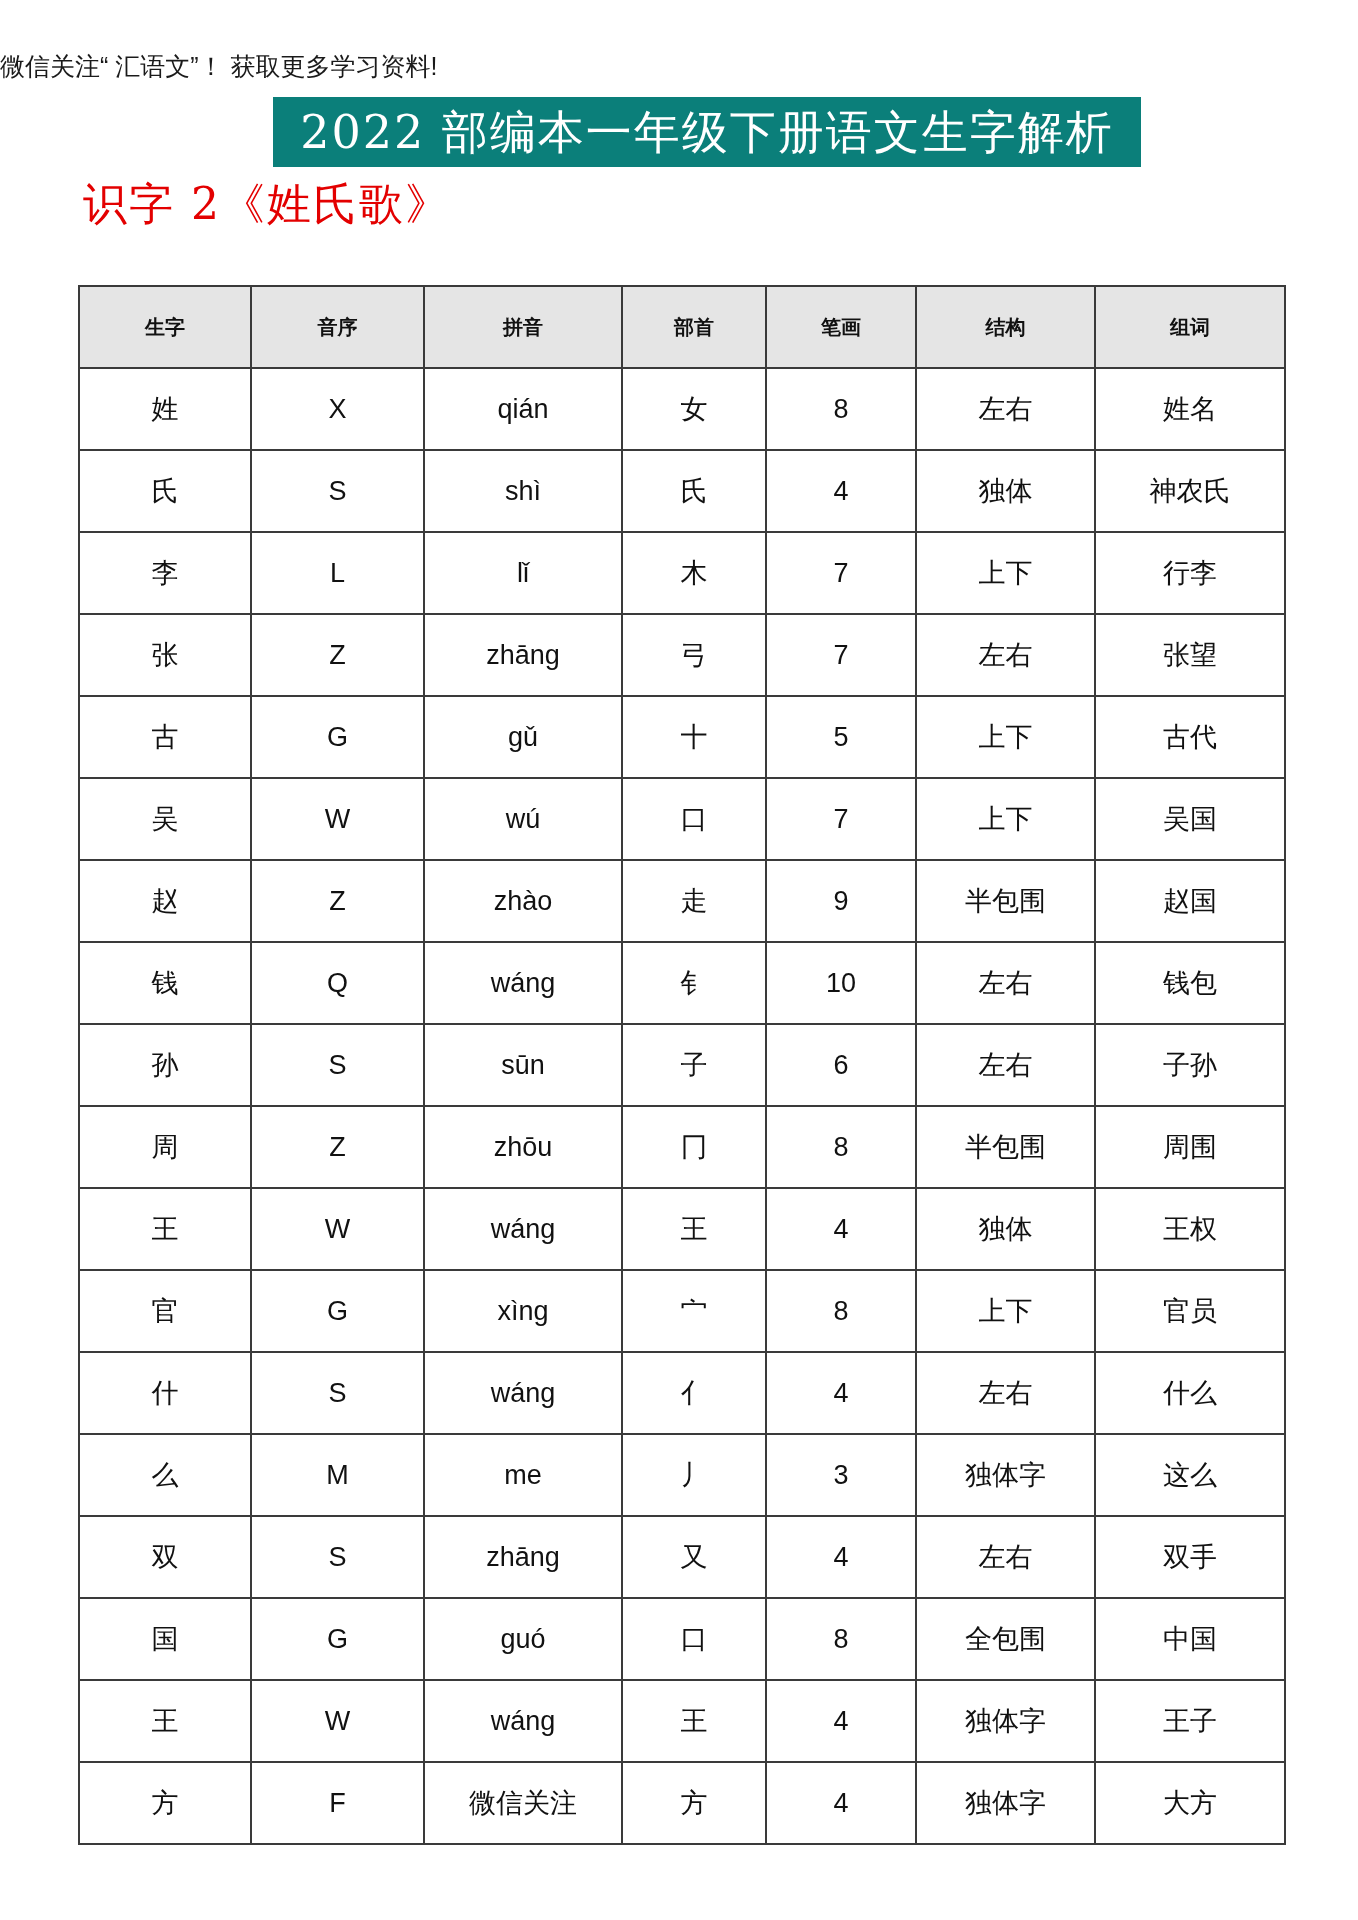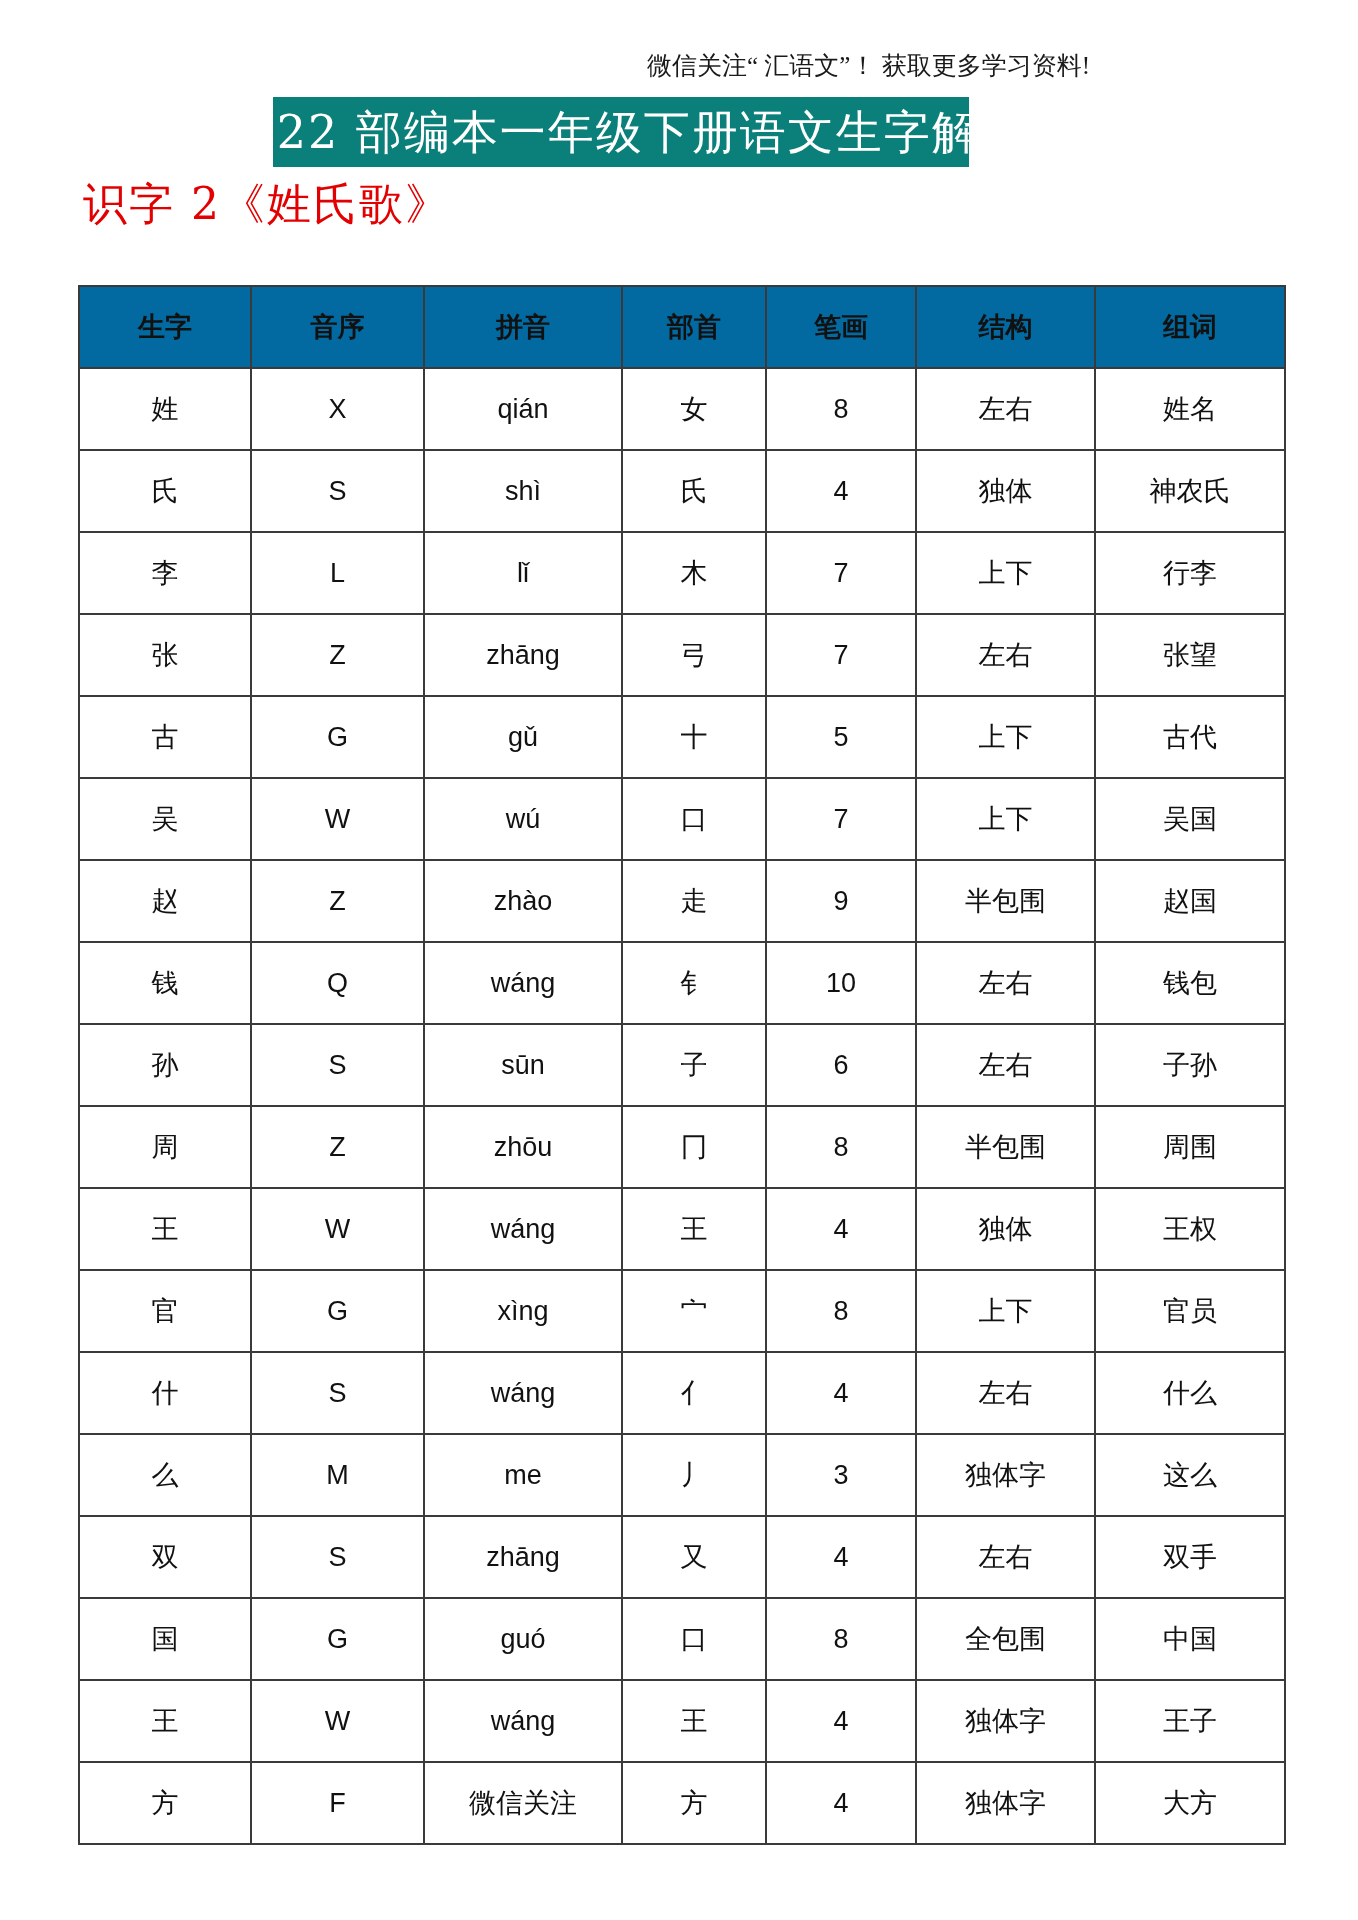--- a/index.html
+++ b/index.html
@@ -13,32 +13,32 @@
       position: relative;
       overflow: hidden;
       font-family: "DejaVu Sans", sans-serif;
       color: #111111;
     }
     .promo {
       position: absolute;
       left: 0;
       width: 1090px;
       top: 48px;
-      text-align: right;
-      font-family: Liberation Serif, serif;
+      text-align: left;
+      font-family: Liberation Sans, sans-serif;
       font-size: 25px;
       line-height: 36px;
       color: #1a1a1a;
       letter-spacing: 0px;
     }
     .banner {
       position: absolute;
       left: 273px;
       top: 97px;
-      width: 696px;
+      width: 868px;
       height: 70px;
       background: #0b7f7a;
       display: flex;
       align-items: center;
       justify-content: center;
       box-sizing: border-box;
     }
     .banner-title {
       color: #ffffff;
       font-family: "DejaVu Serif", serif;
@@ -69,25 +69,25 @@
       width: 1206px;
       table-layout: fixed;
     }
     table.chars th, table.chars td {
       border: 2px solid #3a3a3a;
       text-align: center;
       vertical-align: middle;
       padding: 0;
     }
     table.chars th {
-      background: #0369a1;
+      background: #e5e5e5;
       height: 80px;
       font-family: "DejaVu Serif", serif;
       font-weight: bold;
-      font-size: 27px;
+      font-size: 20px;
       color: #111111;
     }
     table.chars td {
       height: 80px;
       font-size: 27px;
       color: #111111;
     }
     td.cjk {
       font-family: "DejaVu Serif", serif;
     }

